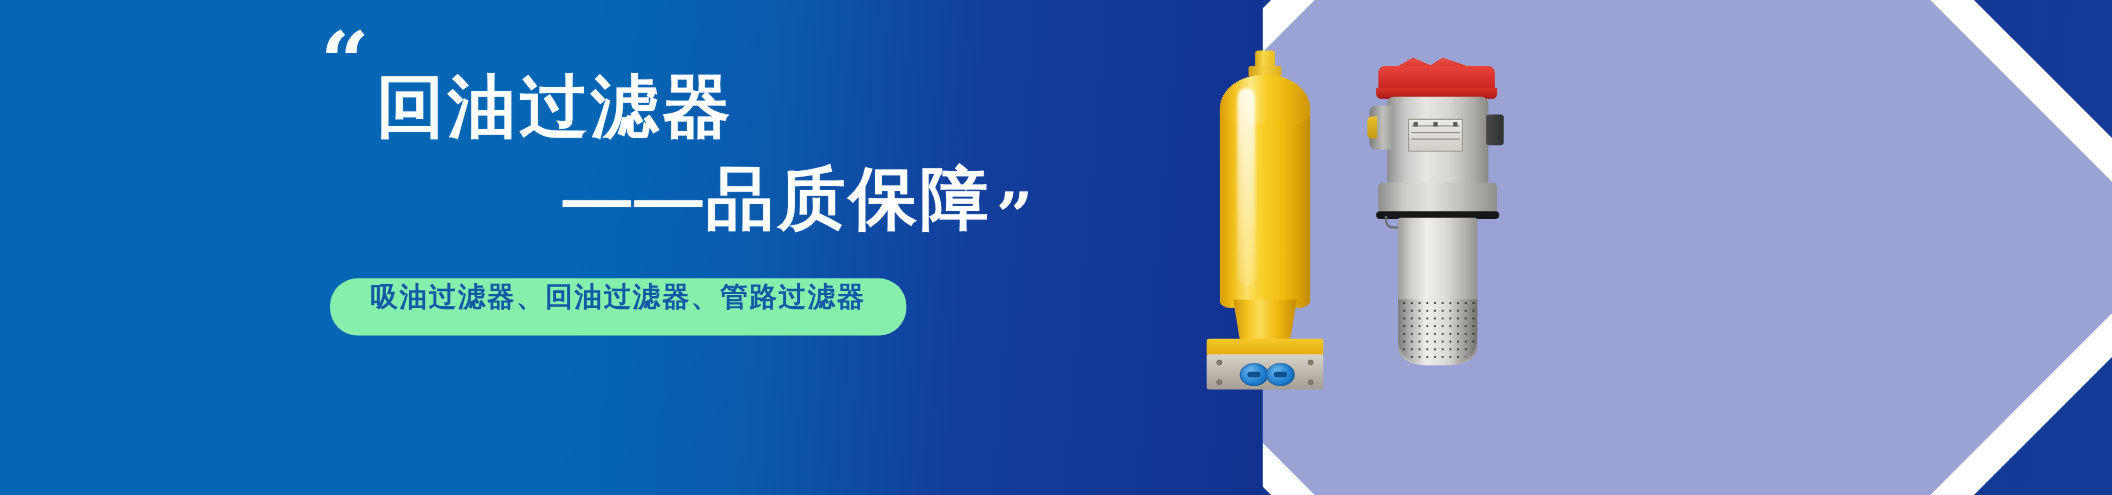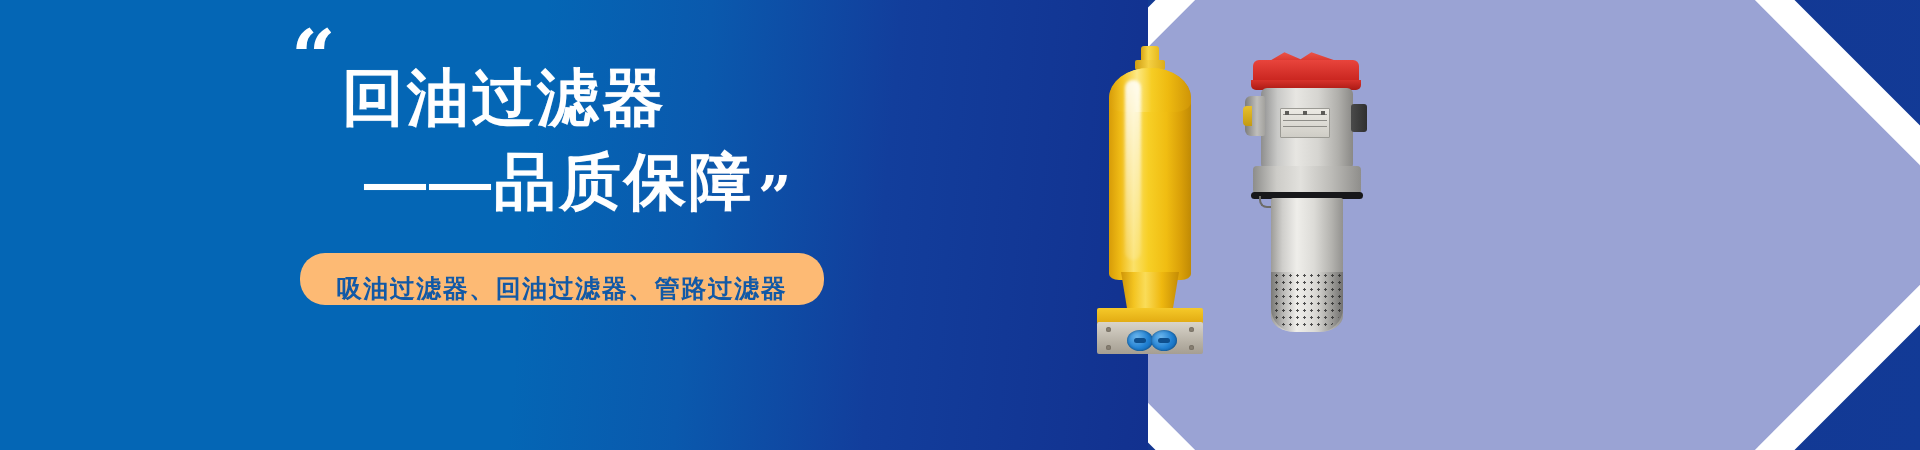--- a/index.html
+++ b/index.html
@@ -89,41 +89,41 @@
     display:block;
     font-size:62px;
     line-height:84px;
     font-weight:700;
     color:#ffffff;
     letter-spacing:3px;
     white-space:nowrap;
     text-shadow:0 0 1px rgba(255,255,255,.4);
   }
   .hl-line-1{ margin-left:50px; margin-top:30px; }
-  .hl-line-2{ margin-left:72px; position:relative; }
+  .hl-line-2{ margin-left:72px; position:relative;text-align:right; }
   .quote-close{
     font-size:58px;
     font-weight:700;
     line-height:0;
     font-family:"DejaVu Serif","Liberation Serif",serif;
     color:#ffffff;
     letter-spacing:-3px;
     position:relative;
     top:14px;
     left:4px;
   }
 
   .subbar{
     position:absolute;
     left:300px; top:253px;
     width:524px;
     height:52px;
-    background:#fdba74;
+    background:#86efac;
     display:flex;
-    align-items:flex-end;
+    align-items:flex-start;
     justify-content:center;
     z-index:6;
     border-radius:25px;
   }
   .subbar-text{
     font-size:25px;
     font-weight:700;
     color:#1259a6;
     letter-spacing:1.5px;
     white-space:nowrap;

